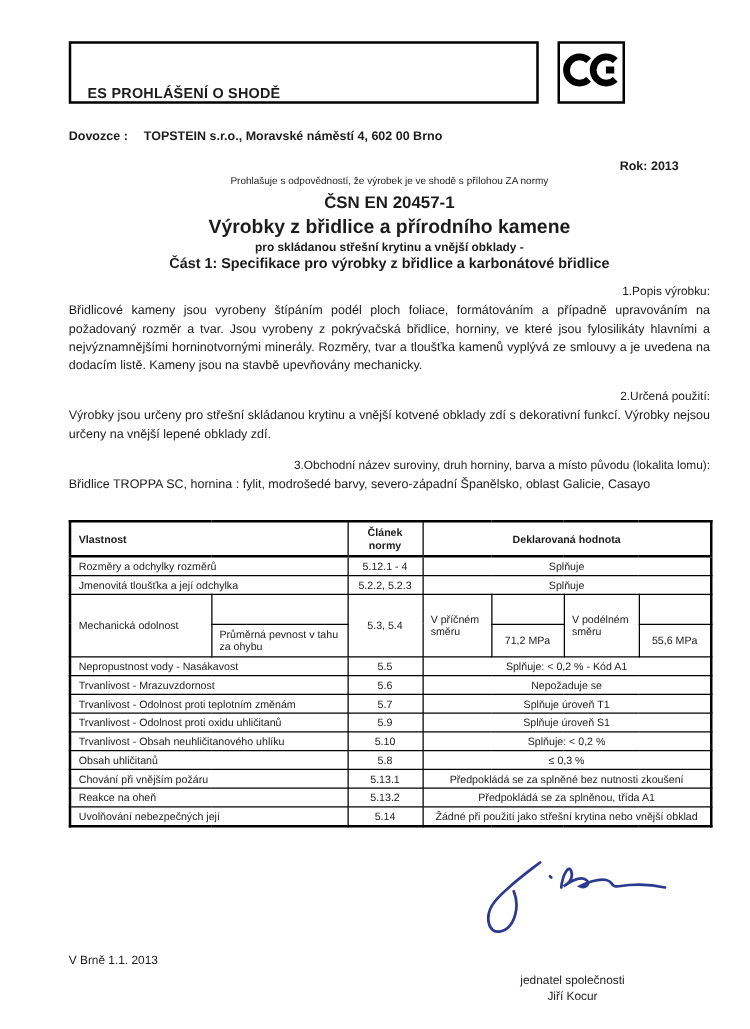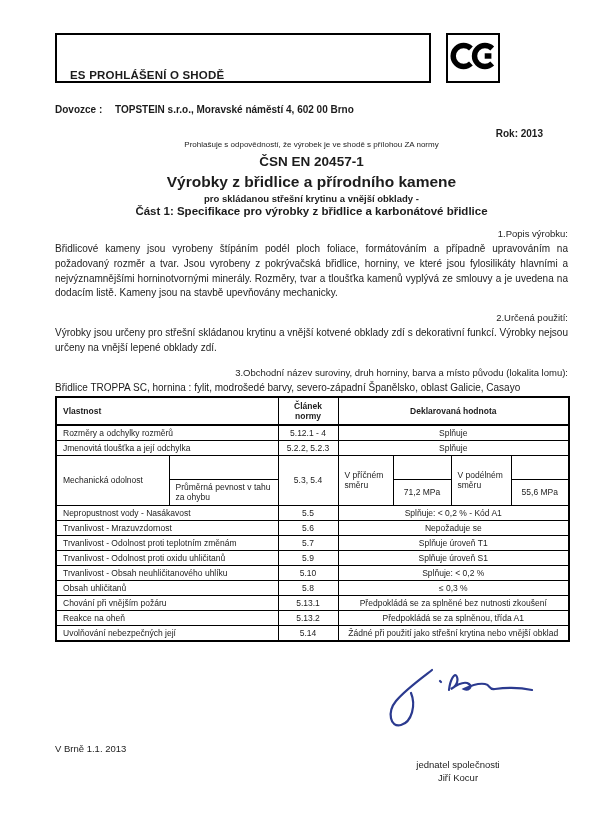--- a/index.html
+++ b/index.html
@@ -32,21 +32,21 @@
   .std-title{margin-top:4px;font-size:15.5px;font-weight:bold;}
   .std-sub{margin-top:2px;font-size:9.5px;font-weight:bold;}
   .std-part{margin-top:1px;font-size:11.5px;font-weight:bold;}
 
   
   .sec-h{margin-top:11px;font-size:9.5px;font-weight:normal;text-align:right;}
   .sec-h .num{display:inline-block;width:16px;}
   .sec-p{margin-top:3px;font-size:10px;line-height:1.48;text-align:justify;}
 
   
-  table.props{margin-top:0;border-collapse:collapse;border:2px solid #000;table-layout:fixed;width:513px;font-size:8.5px;}
+  table.props{margin-top:20px;border-collapse:collapse;border:2px solid #000;table-layout:fixed;width:513px;font-size:8.5px;}
   table.props td{border:1px solid #000;padding:2px 6px;vertical-align:middle;box-sizing:border-box;}
   table.props tr.hd td{font-weight:bold;text-align:center;border-bottom:2px solid #000;height:28px;}
   table.props tr.rw td{height:15px;}
   .c-prop{text-align:left;}
   .c-art{text-align:center;}
   .c-val{text-align:center;}
   .c-sub{text-align:left;}
 
   
   .footer{position:relative;height:160px;margin-top:16px;}

